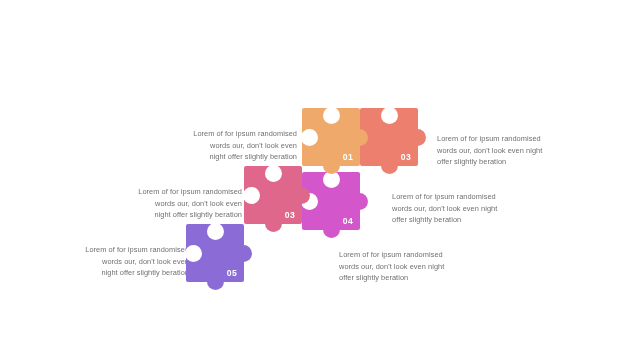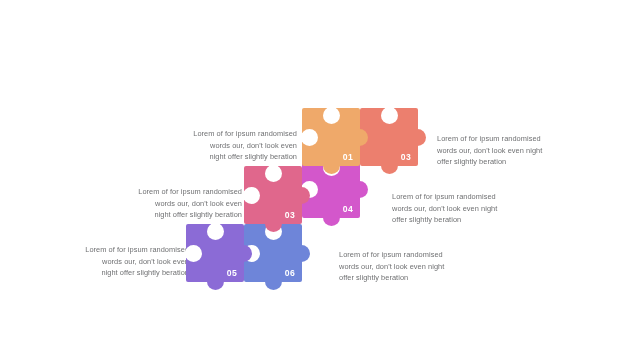--- a/index.html
+++ b/index.html
@@ -117,47 +117,35 @@
 offer slightly beration</div>
 
   <div class="caption right-al" style="left: 57px; top: 244px; color: rgb(111, 112, 114);">Lorem of for ipsum randomised
 words our, don't look even
 night offer slightly beration</div>
 
   <div class="caption left-al" style="left: 339px; top: 249px; color: rgb(111, 112, 114);">Lorem of for ipsum randomised
 words our, don't look even night
 offer slightly beration</div>
 
-  <div class="piece" id="p6" style="left:244px;top:224px;">
-    <div class="tab right" style="background: rgb(110, 133, 217);"></div>
-    <div class="tab-neck-right" style="background: rgb(110, 133, 217);"></div>
-    <div class="tab bottom" style="background: rgb(110, 133, 217);"></div>
-    <div class="tab-neck-bottom" style="background: rgb(110, 133, 217);"></div>
-    <div class="body" style="background: rgb(110, 133, 217);"></div>
-    <div class="notch top"></div>
-    <div class="notch neck-top"></div>
-    <div class="notch left"></div>
-    <div class="notch neck-left"></div>
-    <div class="num" style="color: rgb(255, 255, 255);">06</div>
-  </div>
 
   <div class="piece" id="p5" style="left:186px;top:224px;">
     <div class="tab right" style="background: rgb(139, 107, 214);"></div>
     <div class="tab-neck-right" style="background: rgb(139, 107, 214);"></div>
     <div class="tab bottom" style="background: rgb(139, 107, 214);"></div>
     <div class="tab-neck-bottom" style="background: rgb(139, 107, 214);"></div>
     <div class="body" style="background: rgb(139, 107, 214);"></div>
     <div class="notch top"></div>
     <div class="notch neck-top"></div>
     <div class="notch left"></div>
     <div class="notch neck-left"></div>
     <div class="num" style="color: rgb(255, 255, 255); text-align: right;">05</div>
   </div>
 
-  <div class="piece" id="p4" style="left:302px;top:160px;">
+  <div class="piece" id="p4" style="left:302px;top:172px;">
     <div class="tab right" style="background: rgb(211, 87, 203);"></div>
     <div class="tab-neck-right" style="background: rgb(211, 87, 203);"></div>
     <div class="tab bottom" style="background: rgb(211, 87, 203);"></div>
     <div class="tab-neck-bottom" style="background: rgb(211, 87, 203);"></div>
     <div class="body" style="background: rgb(211, 87, 203);"></div>
     <div class="notch top"></div>
     <div class="notch neck-top"></div>
     <div class="notch left"></div>
     <div class="notch neck-left"></div>
     <div class="num" style="color: rgb(255, 255, 255);">04</div>

